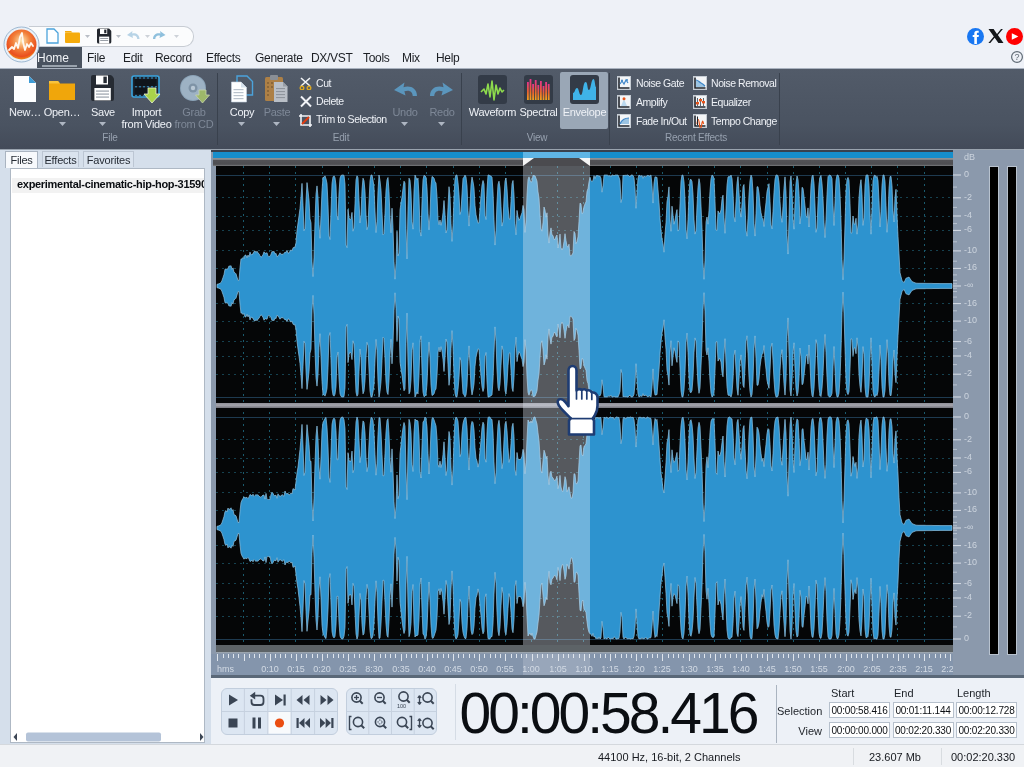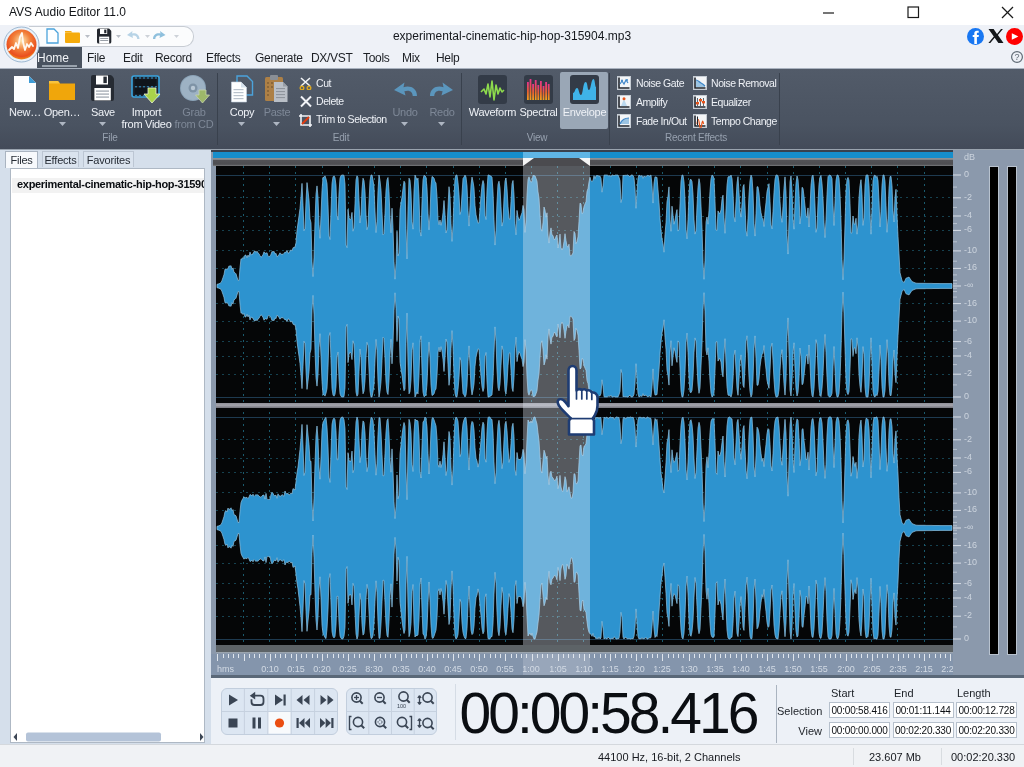--- a/index.html
+++ b/index.html
@@ -41,33 +41,21 @@
 
 #botpanel { position:absolute; left:211px; top:675px; width:813px; height:69px; background:#edf1f7; border-top:3px solid #5a6878; }
 #statusbar { position:absolute; left:0; top:744px; width:1024px; height:23px; background:#f0f2f5; border-top:1px solid #d4d8dd; font-size:11px; color:#16191e; }
 .fld { position:absolute; height:16px; background:#ffffff; border:1px solid #b6c0cc; font-size:10px; letter-spacing:-0.2px; color:#0c0f13; text-align:center; padding-top:2px; }
 .thead { position:absolute; font-size:11px; color:#1c2026; }
 #bigtime { position:absolute; left:247px; top:2px; width:300px; text-align:center; font-size:57px; letter-spacing:-3px; color:#0b0e12; }
 </style></head>
 <body>
 <div id="root">
 
-<div id="titlebar">
-  <div class="t">AVS Audio Editor 11.0</div>
-  <svg class="abs" style="left:823px;top:6px" width="200" height="14">
-    <line x1="0" y1="7" x2="11" y2="7" stroke="#1a1a1a" stroke-width="1.2"></line>
-    <rect x="85" y="1" width="10.5" height="10.5" fill="none" stroke="#1a1a1a" stroke-width="1.2"></rect>
-    <line x1="179" y1="1" x2="190" y2="12" stroke="#1a1a1a" stroke-width="1.2"></line>
-    <line x1="190" y1="1" x2="179" y2="12" stroke="#1a1a1a" stroke-width="1.2"></line>
-  </svg>
-</div>
-
-<div id="filebar">
-  <div class="fn">experimental-cinematic-hip-hop-315904.mp3</div>
-</div>
+
 
 <svg class="abs" style="left:967px;top:28px" width="56" height="18">
   <circle cx="8.5" cy="8.5" r="8.5" fill="#1877f2"></circle>
   <path d="M11.6 9.1 L9.9 9.1 L9.9 15.9 A8.5 8.5 0 0 1 7.3 15.9 L7.3 9.1 L5.7 9.1 L5.7 6.9 L7.3 6.9 L7.3 5.5 C7.3 3.7 8.3 2.7 9.9 2.7 L11.7 2.8 L11.7 4.7 L10.6 4.7 C9.9 4.7 9.9 5.1 9.9 5.6 L9.9 6.9 L11.9 6.9 Z" fill="#fff"></path>
   <g transform="translate(21,1)">
     <path d="M0.5 0 L5.6 0 L9 4.9 L13 0 L14.9 0 L9.9 6.1 L15.5 14 L10.4 14 L6.7 8.7 L2.3 14 L0.4 14 L5.8 7.5 Z" fill="#14171a"></path>
   </g>
   <circle cx="47.5" cy="8.5" r="8.5" fill="#ff0000"></circle>
   <path d="M44.8 5.3 L51.3 8.5 L44.8 11.7 Z" fill="#fff"></path>
 </svg>

